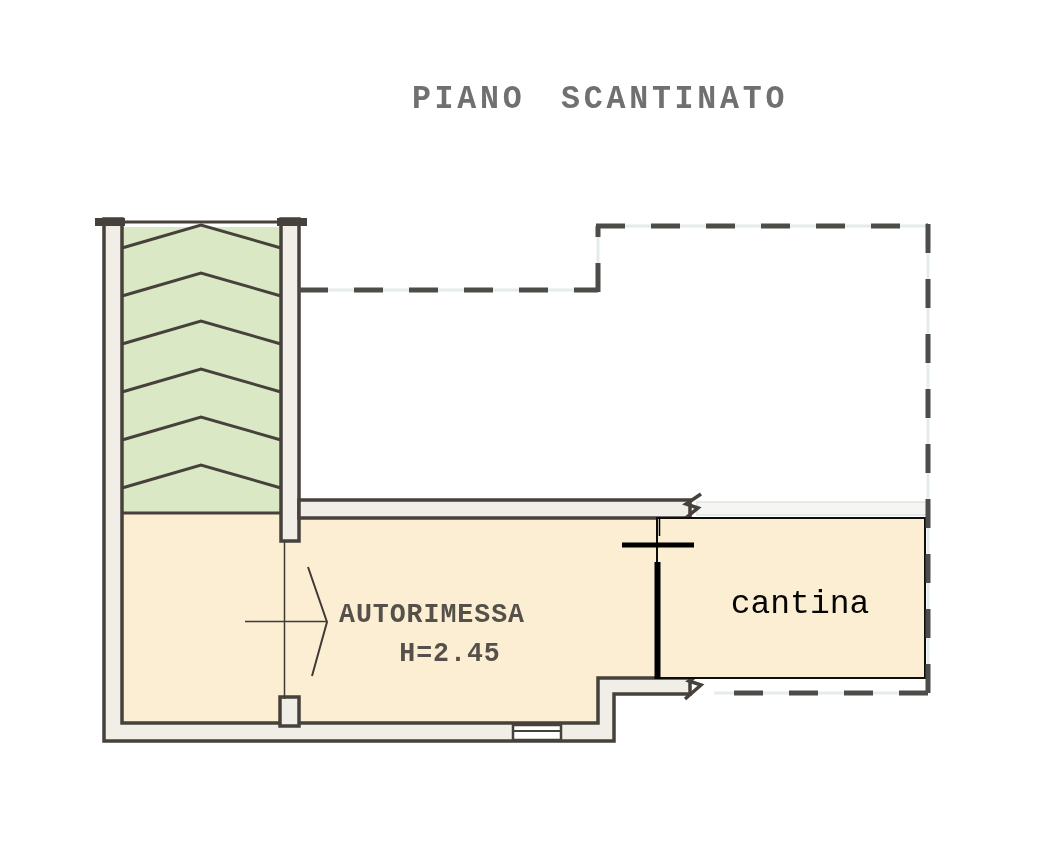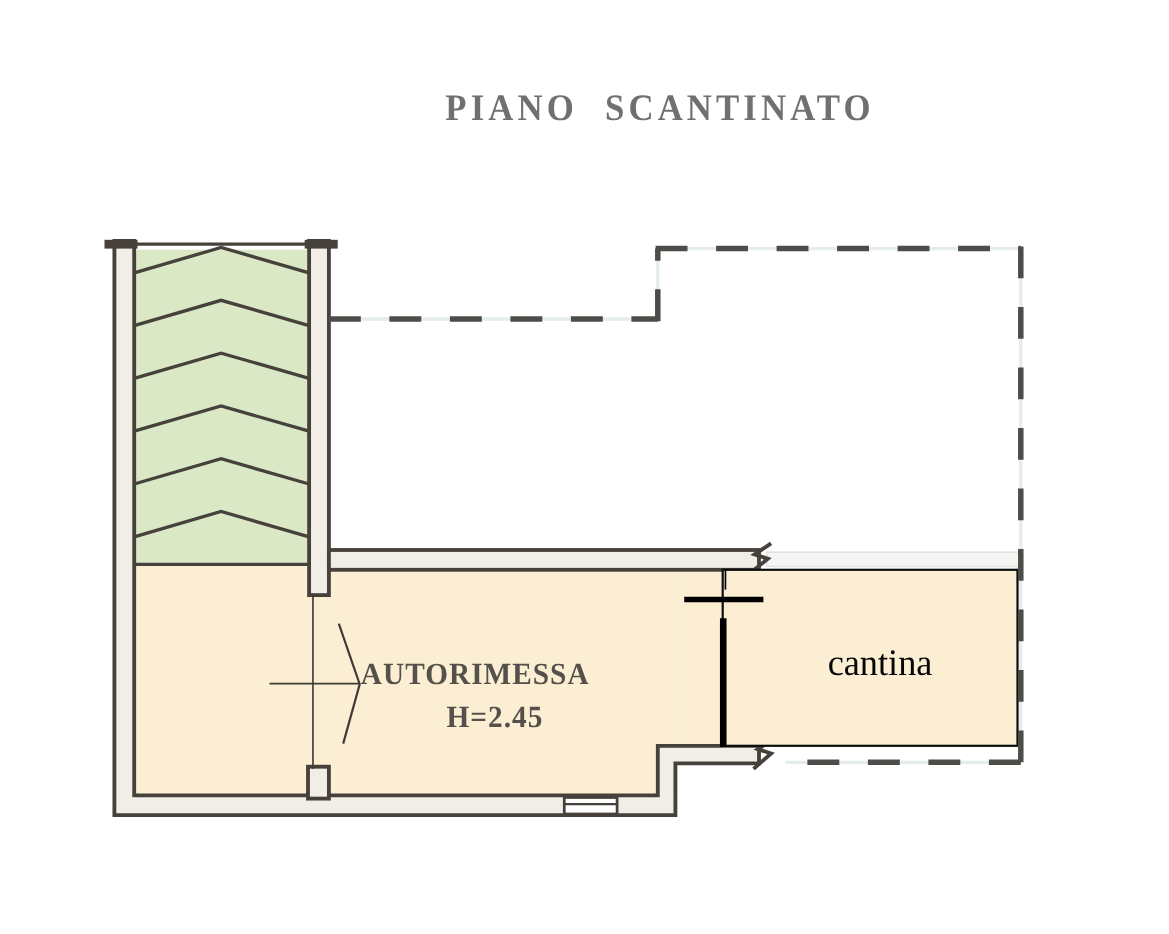--- a/index.html
+++ b/index.html
@@ -12,21 +12,21 @@
     --title-color:#707070;
     --label-color:#55514a;
     --door-color:#000000;
   }
   html,body{margin:0;padding:0;background:#fff;}
   .canvas{
     position:relative;
     width:1063px;height:849px;
     background:#fff;
     overflow:hidden;
-    font-family:Liberation Serif, serif;
+    font-family:Liberation Mono, monospace;
   }
   svg{position:absolute;left:0;top:0;}
   
   .w{fill:var(--wall-fill);stroke:var(--wall-stroke);stroke-width:3.5;}
   .cap{fill:var(--wall-stroke);stroke:none;}
   .beige{fill:var(--room-fill);stroke:none;}
   .green{fill:var(--ramp-fill);stroke:none;}
   .chev{fill:none;stroke:var(--wall-stroke);stroke-width:3;}
   .sep{stroke:var(--wall-stroke);stroke-width:3;fill:none;}
   .thin{stroke:#3f3b34;stroke-width:1.5;fill:none;}

